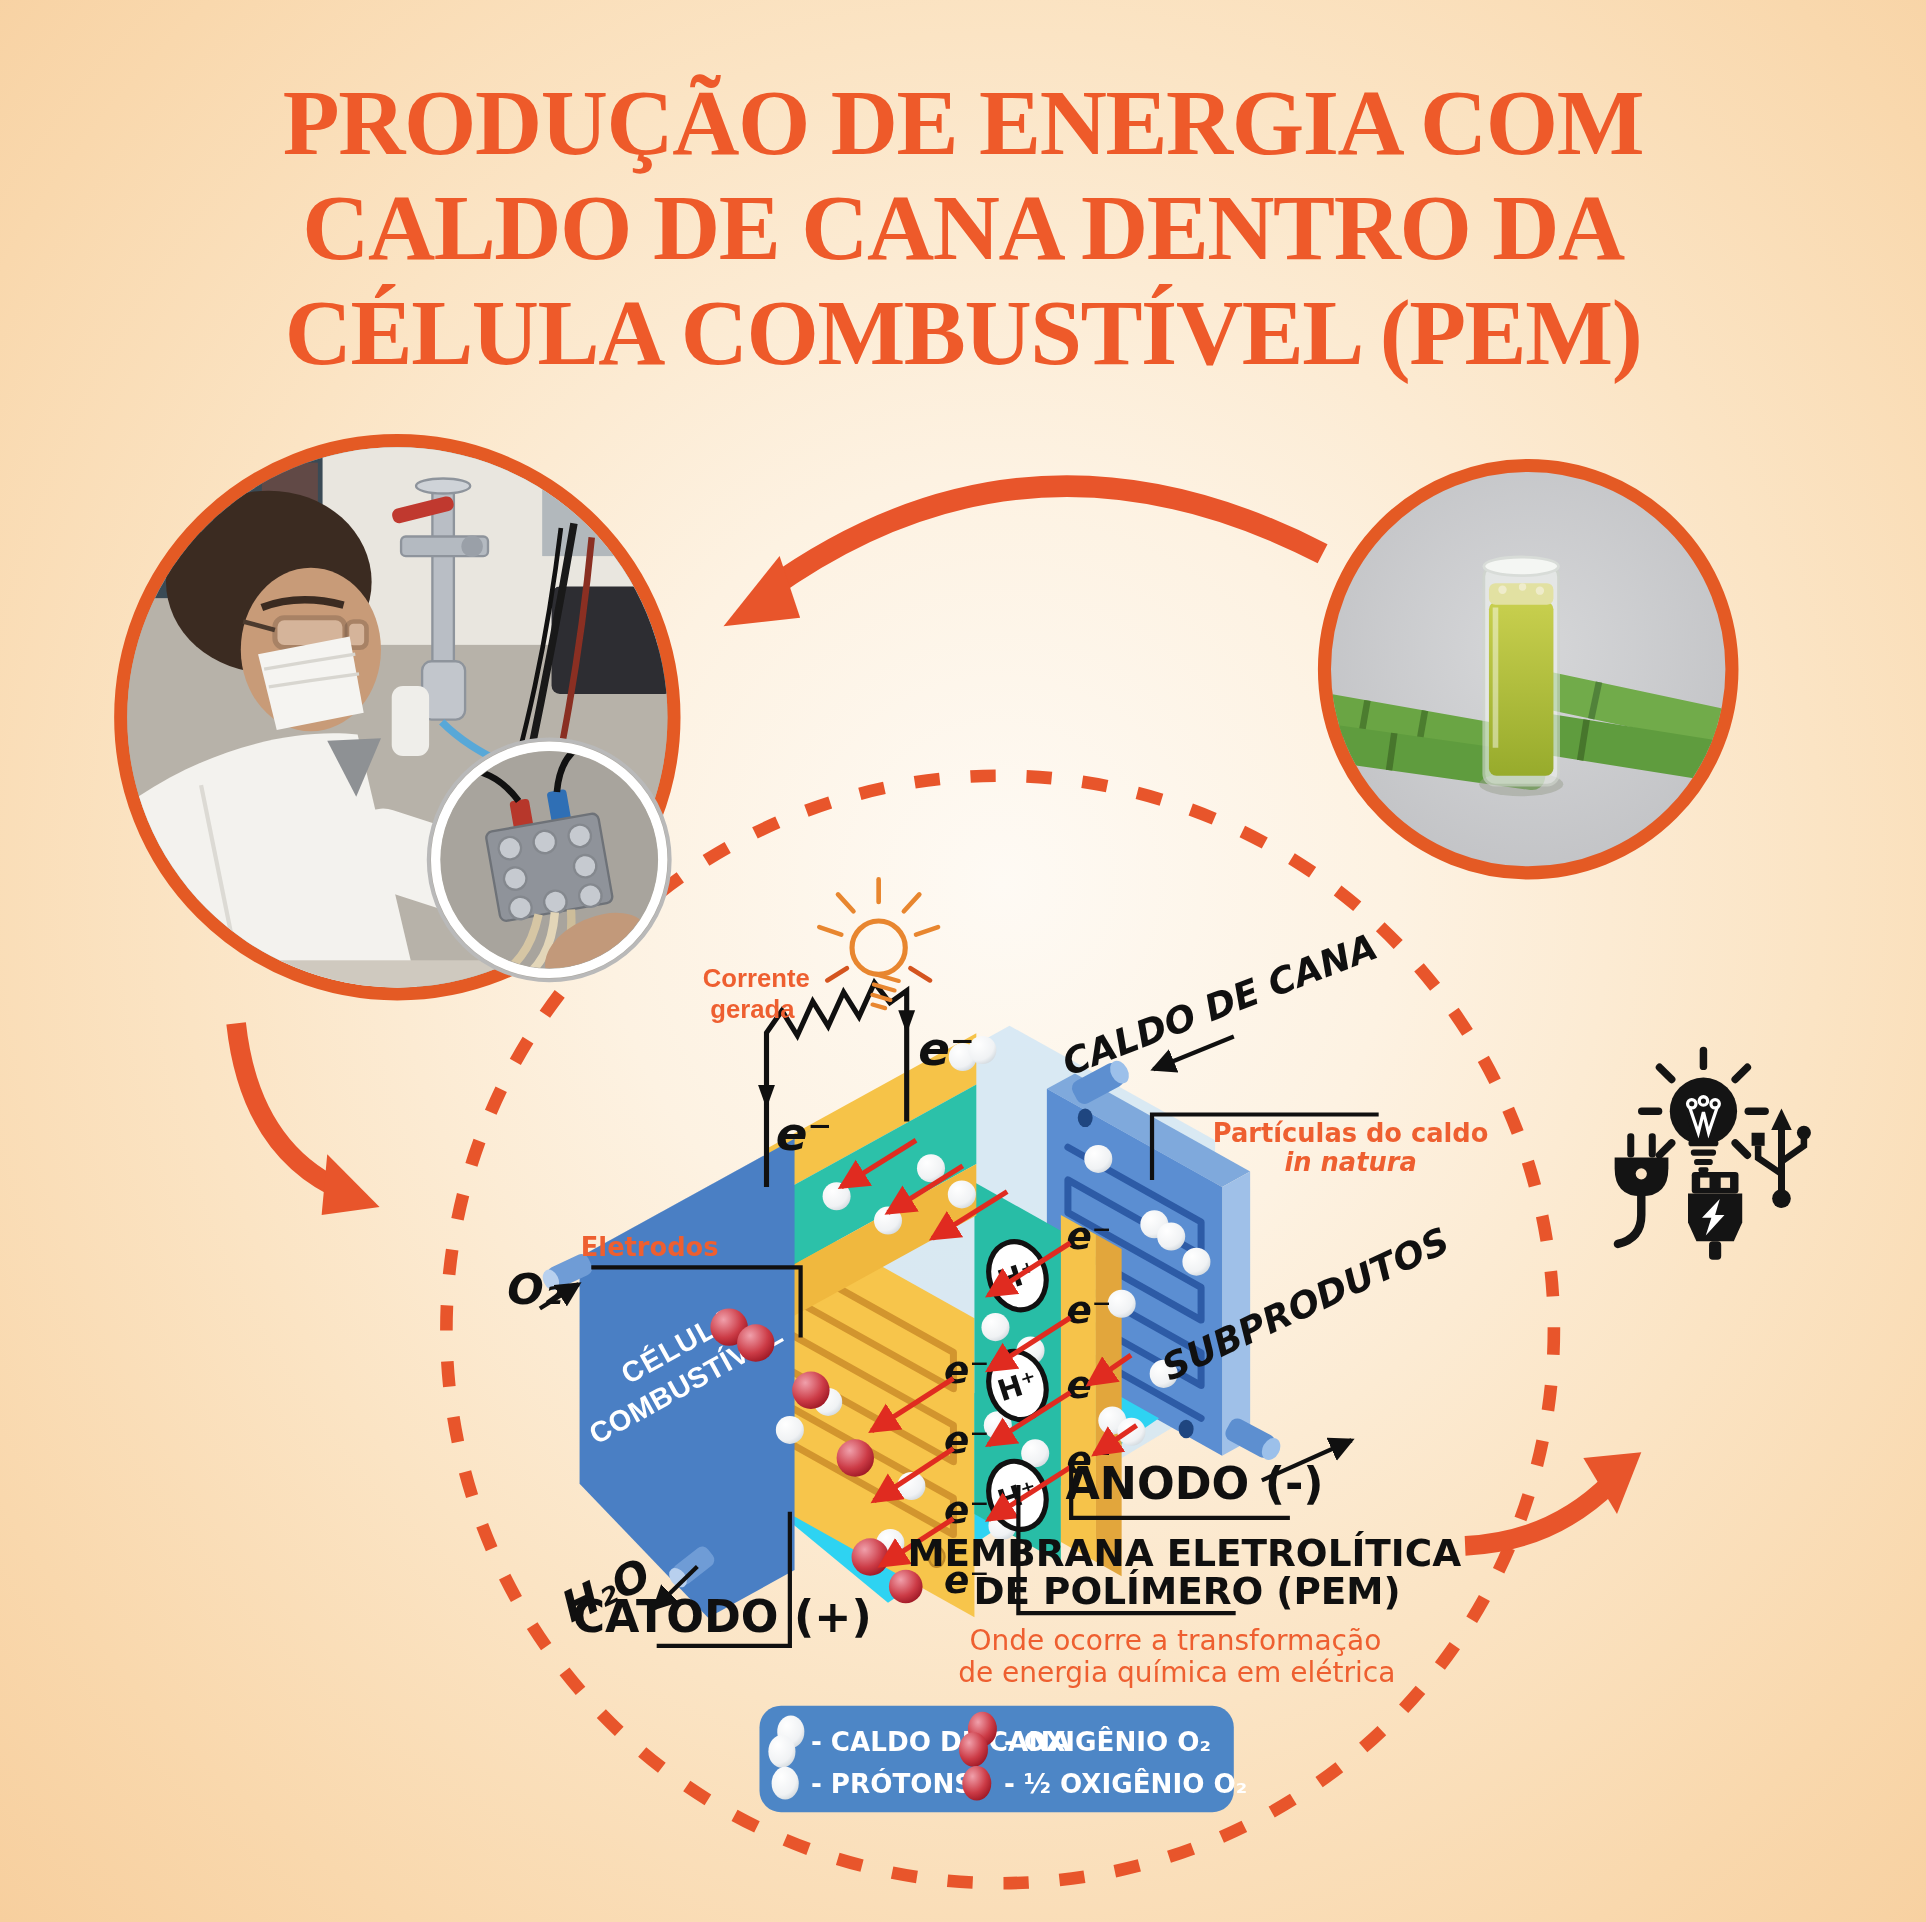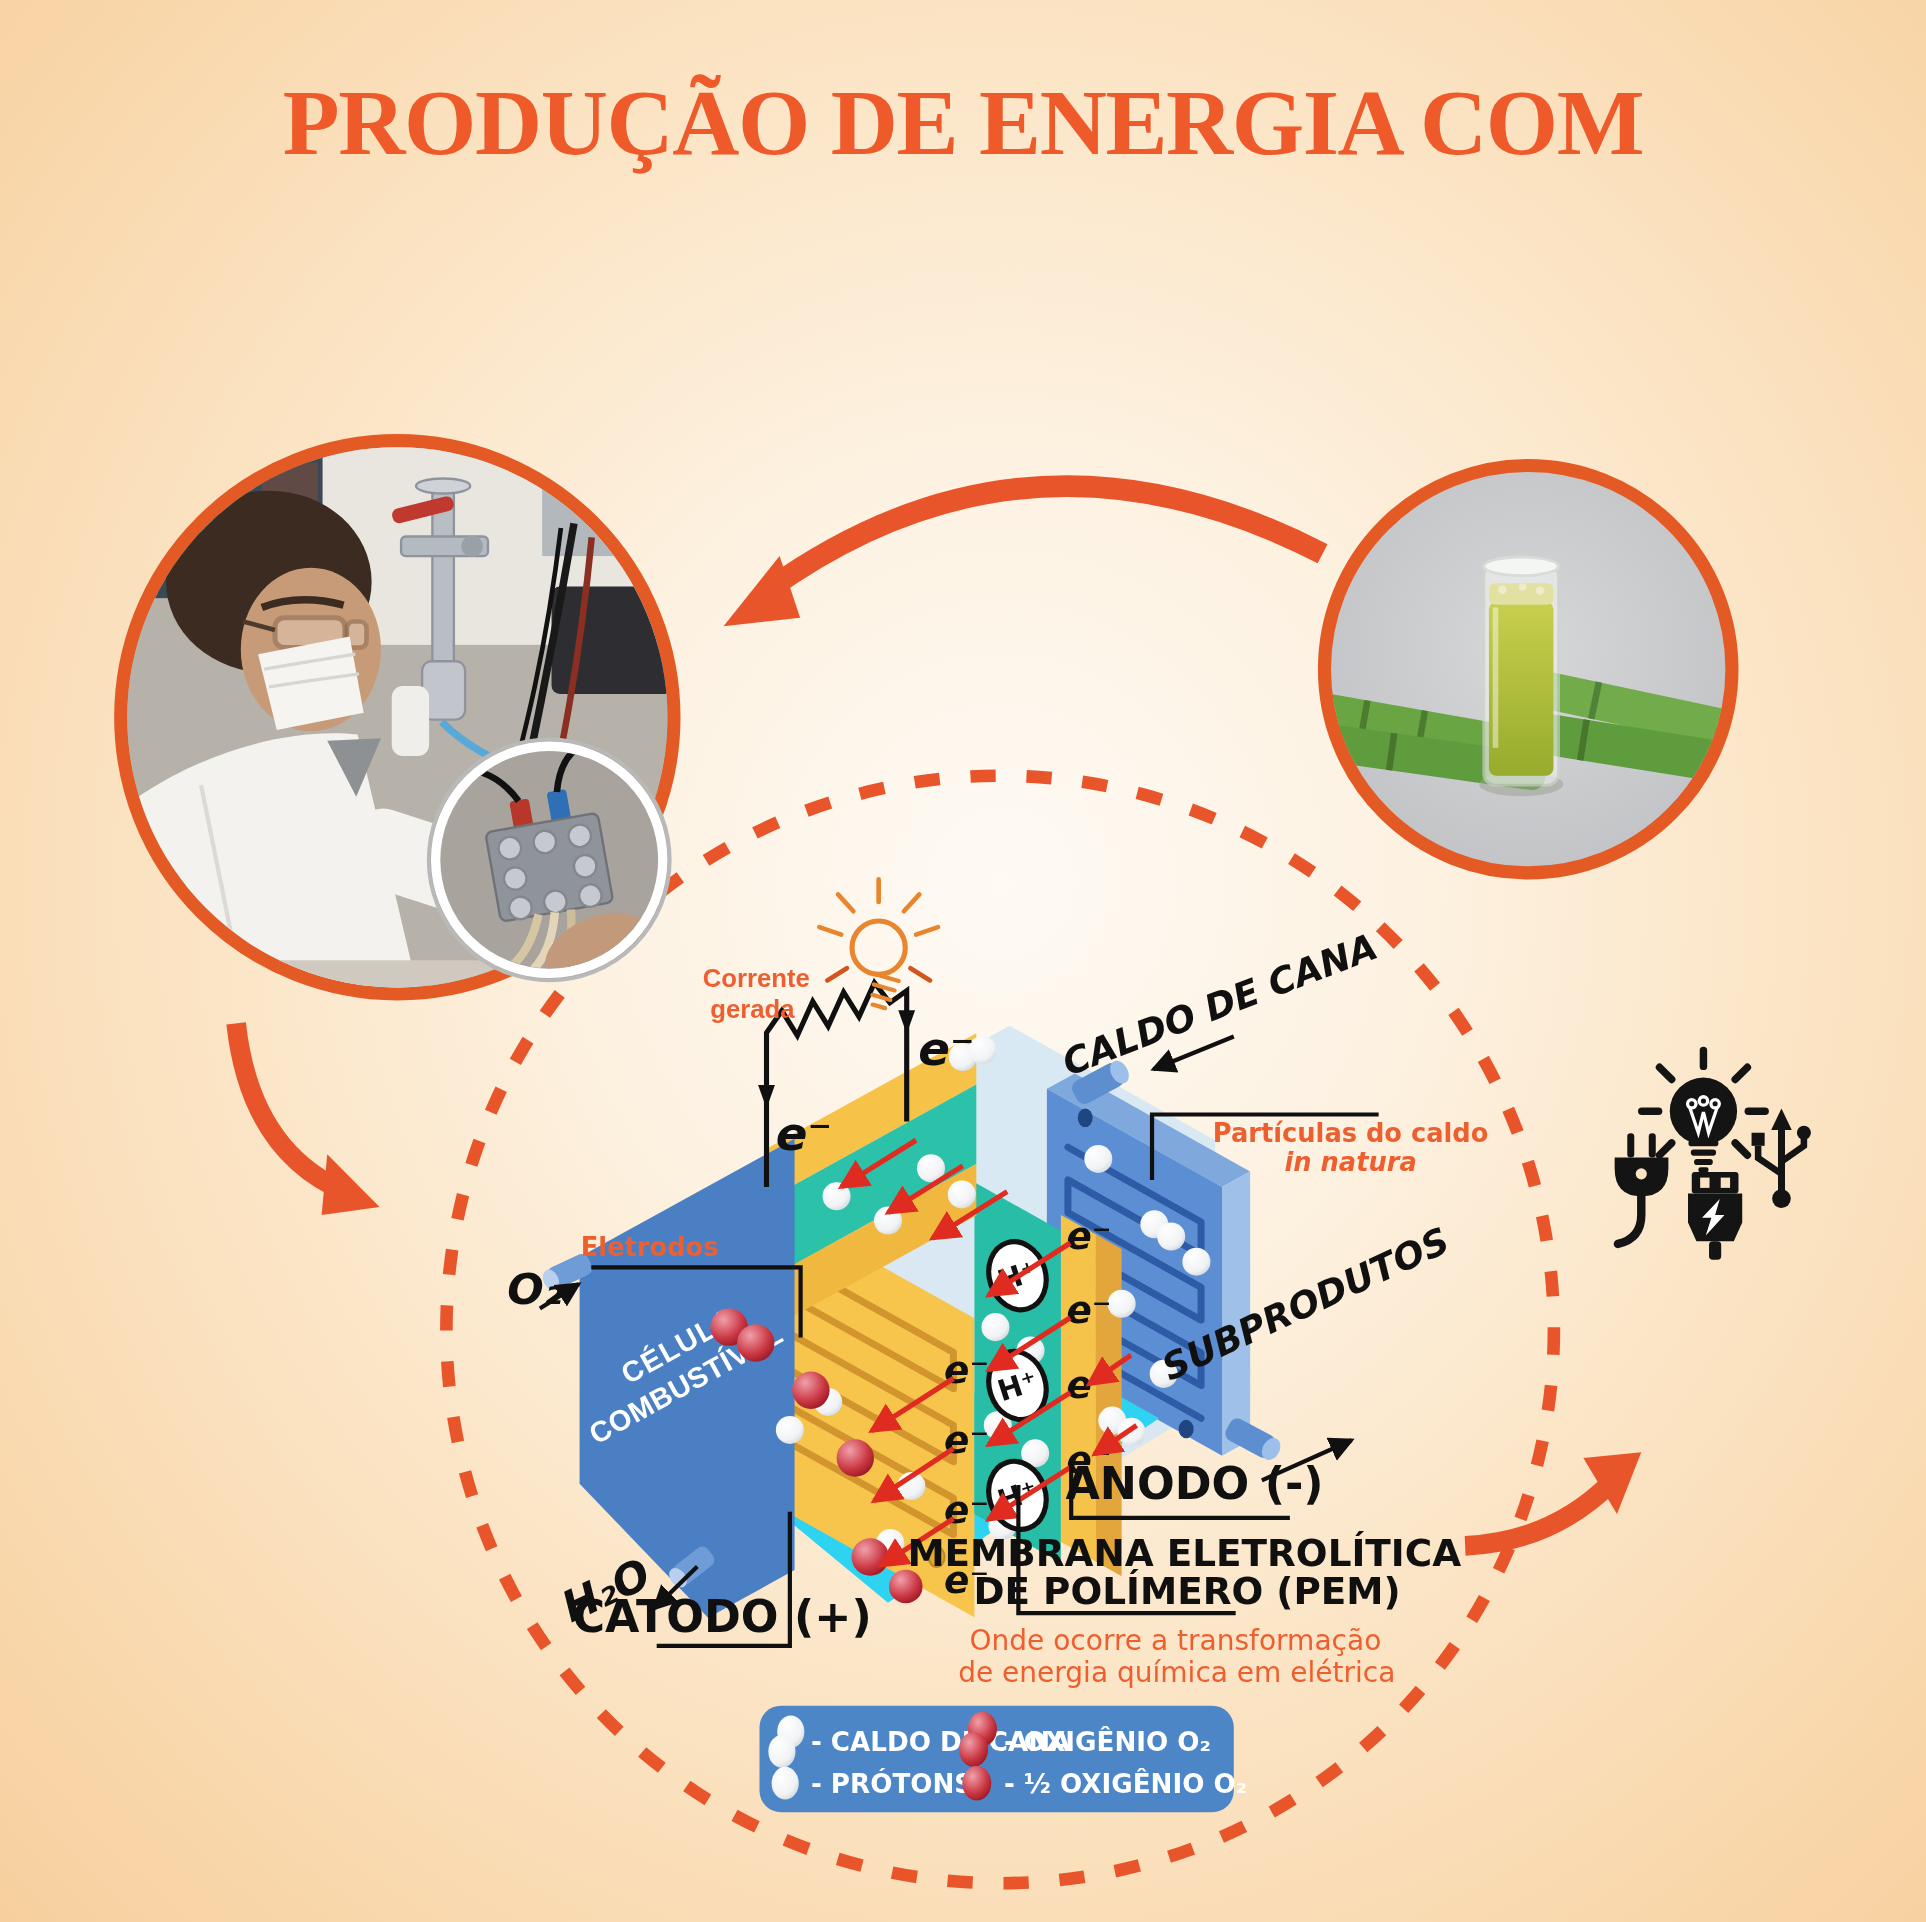--- a/index.html
+++ b/index.html
@@ -16,20 +16,22 @@
   .eMinus{fill:#101010;font-weight:bold;font-style:italic;font-family:"DejaVu Sans",sans-serif;}
   .legendTxt{fill:#ffffff;font-weight:bold;font-size:56px;font-family:"DejaVu Sans","Liberation Sans",sans-serif;}
 </style>
 </head>
 <body>
 
 <div class="poster">
 
   <div class="title">
     <span>PRODUÇÃO DE ENERGIA COM</span>
+    <span>CALDO DE CANA DENTRO DA</span>
+    <span>CÉLULA COMBUSTÍVEL (PEM)</span>
   </div>
 
   <svg width="1926" height="1922" viewBox="0 0 4121 4113" style="position:absolute;left:0;top:0">
     <defs>
       <radialGradient id="gBallW" cx="35%" cy="30%" r="80%">
         <stop offset="0%" stop-color="#ffffff"></stop>
           <stop offset="70%" stop-color="#f0f2f4"></stop>
           <stop offset="100%" stop-color="#ccd4da"></stop>
       </radialGradient>
       <radialGradient id="gBallR" cx="35%" cy="30%" r="80%">

